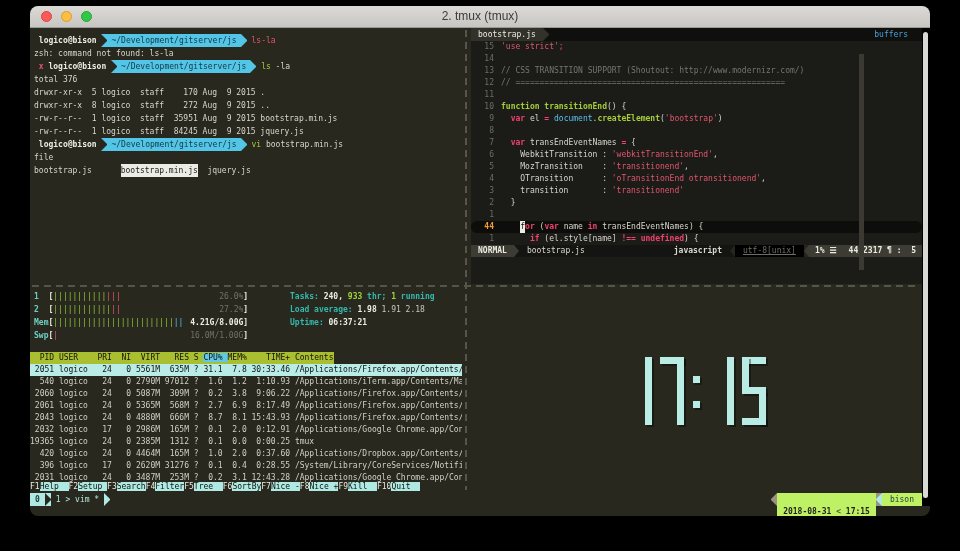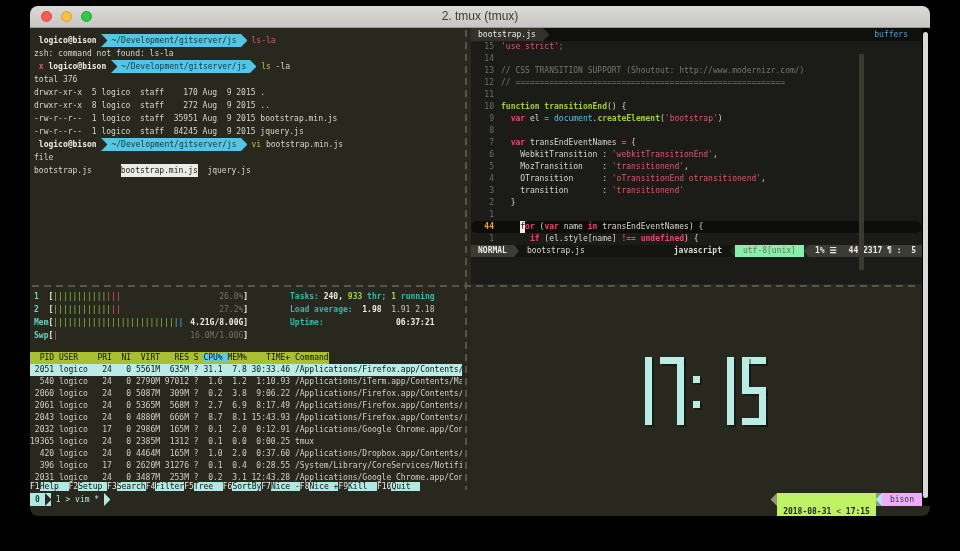--- a/index.html
+++ b/index.html
@@ -71,38 +71,38 @@
     white-space:pre; }
   .vim-status > span { line-height:12px; }
   .vs-mode { background:#3c3c34; color:#ecece2; font-weight:bold; padding:0 7px; }
   .vs-ar-r1 { width:0; border-top:6px solid transparent; border-bottom:6px solid transparent;
     border-left:5px solid #3c3c34; }
   .vs-file { color:#d8d8d0; padding:0 8px; }
   .vs-spacer { flex:1; }
   .vs-ft { color:#d8d8d0; font-weight:bold; padding:0 8px; }
   .vs-ar-l1 { width:0; border-top:6px solid transparent; border-bottom:6px solid transparent;
     border-right:5px solid #26261f; }
-  .vs-enc { background:#86efac; color:#6e6e66; padding:0 8px; }
+  .vs-enc { background:#000000; color:#6e6e66; padding:0 8px;text-decoration:underline; }
   .vs-ar-l2 { width:0; border-top:6px solid #26261f; border-bottom:6px solid #26261f;
     border-right:5px solid #3c3c34; }
   .vs-pos { background:#3c3c34; color:#ecece2; font-weight:bold; padding:0 6px; }
   .vim-cmdline { height:12px; background:#1b1b18; }
 
   
   .hrow { display:flex; height:12px; line-height:12px; white-space:pre; align-items:center; }
   #meters { position:absolute; left:4px; top:2px; }
   #meters .hrow { height:13px; line-height:13px; }
   .mlabel { color:#6ecfc4; font-weight:bold; }
   .mbr { color:#ecece2; font-weight:bold; }
   .mtrack { display:flex; width:190px; }
   .mt-g { color:#8fc437; } .mt-r { color:#e0566c; } .mt-b { color:#58c0e8; }
   .mspace { flex:1; }
   .mv-dim { color:#72726a;text-align:right; } .mv-bright { color:#ecece2; font-weight:bold; }
   #stats { position:absolute; left:260px; top:2px; }
-  #stats .hrow { height:13px; line-height:13px;justify-content:space-between; }
+  #stats .hrow { height:13px; line-height:13px; }
   .st-lbl { color:#35b8ac; font-weight:bold; } .st-val { color:#ecece2; font-weight:bold; }
   .st-val2 { color:#c8c8be; } .st-grn { color:#9ed63c; font-weight:bold; }
   #htop-header { position:absolute; left:0; top:64px; }
   .hdr { display:inline-block; background:#a9bf2f; color:#12120c; white-space:pre;
     height:12px; line-height:12px; }
   .hdr .hsort { background:#5fc8e6; }
   #htop-rows { position:absolute; left:0; top:76px; width:432px; }
   .prow { height:12px; line-height:12px; white-space:pre; overflow:hidden; color:#d0d0c6; }
   .prow.sel { background:#b9ece7; color:#10100c; }
   #fbar { position:absolute; left:0; top:194px; display:flex; white-space:pre; }
@@ -127,21 +127,21 @@
   .tb-win { color:#aeeae3; padding:0 5px; }
   .tb-win-arrow { width:0; height:13px; border-top:6.5px solid transparent;
     border-bottom:6.5px solid transparent; border-left:6px solid #aeeae3; }
   .tb-spacer { flex:1; }
   .tb-ar-gray { width:0; height:13px; border-top:6.5px solid transparent;
     border-bottom:6.5px solid transparent; border-right:6px solid #98927e; }
   .tb-date { background:#bef264; color:#201e18; font-weight:bold; padding:12px 6px; }
   .tb-date .sep { color:#57503f; }
   .tb-ar-cyan { width:0; height:13px; border-top:6.5px solid #98927e;
     border-bottom:6.5px solid #98927e; border-right:6px solid #aeeae3; }
-  .tb-host { background:#f0abfc; color:#1d3a36; padding:0 8px; }
+  .tb-host { background:#bef264; color:#1d3a36; padding:0 8px; }
 
   
   .right-gutter { position:absolute; left:892px; top:0; width:8px; height:478px; background:#000; }
   .scrollbar { position:absolute; left:1px; top:4px; width:5px; height:466px;
     background:#d8d8d4; border-radius:2.5px; }
 </style>
 </head>
 <body>
 
 <div class="stage">
@@ -220,21 +220,21 @@
             <div class="hrow"><span class="mlabel">1  </span><span class="mbr">[</span><span class="mtrack"><span class="mt-g">|||||||||||</span><span class="mt-r">|||</span><span class="mspace"></span><span class="mv-dim">26.0%</span></span><span class="mbr">]</span></div>
             <div class="hrow"><span class="mlabel">2  </span><span class="mbr">[</span><span class="mtrack"><span class="mt-g">||||||||||||</span><span class="mt-r">||</span><span class="mspace"></span><span class="mv-dim">27.2%</span></span><span class="mbr">]</span></div>
             <div class="hrow"><span class="mlabel">Mem</span><span class="mbr">[</span><span class="mtrack"><span class="mt-g">|||||||||||||||||||||||||</span><span class="mt-b">||</span><span class="mspace"></span><span class="mv-bright">4.21G/8.00G</span></span><span class="mbr">]</span></div>
             <div class="hrow"><span class="mlabel">Swp</span><span class="mbr">[</span><span class="mtrack"><span class="mt-r">|</span><span class="mspace"></span><span class="mv-dim">16.0M/1.00G</span></span><span class="mbr">]</span></div>
           </div>
         <div id="stats">
             <div class="hrow"><span class="st-lbl">Tasks: </span><span class="st-val">240, </span><span class="st-grn">933</span><span class="st-lbl"> thr; </span><span class="st-grn">1</span><span class="st-lbl"> running</span></div>
             <div class="hrow"><span class="st-lbl">Load average: </span><span class="st-val">1.98 </span><span class="st-val2">1.91 2.18</span></div>
             <div class="hrow"><span class="st-lbl">Uptime: </span><span class="st-val">06:37:21</span></div>
           </div>
-        <div id="htop-header"><span class="hdr"><span>  PID </span><span>USER    </span><span>PRI </span><span> NI </span><span> VIRT </span><span>  RES </span><span>S </span><span class="hsort">CPU% </span><span>MEM% </span><span>   TIME+ </span><span>Command</span></span></div>
+        <div id="htop-header"><span class="hdr"><span>  PID </span><span>USER    </span><span>PRI </span><span> NI </span><span> VIRT </span><span>  RES </span><span>S </span><span class="hsort">CPU% </span><span>MEM% </span><span>   TIME+ </span><span>Contents</span></span></div>
         <div id="htop-rows">
             <div class="prow sel"> 2051 logico   24   0 5561M  635M ? 31.1  7.8 30:33.46 /Applications/Firefox.app/Contents/MacOS/pl</div>
             <div class="prow">  540 logico   24   0 2790M 97012 ?  1.6  1.2  1:10.93 /Applications/iTerm.app/Contents/MacOS/iTer</div>
             <div class="prow"> 2060 logico   24   0 5087M  309M ?  0.2  3.8  9:06.22 /Applications/Firefox.app/Contents/MacOS/pl</div>
             <div class="prow"> 2061 logico   24   0 5365M  568M ?  2.7  6.9  8:17.49 /Applications/Firefox.app/Contents/MacOS/pl</div>
             <div class="prow"> 2043 logico   24   0 4880M  666M ?  8.7  8.1 15:43.93 /Applications/Firefox.app/Contents/MacOS/fi</div>
             <div class="prow"> 2032 logico   17   0 2986M  165M ?  0.1  2.0  0:12.91 /Applications/Google Chrome.app/Contents/Ve</div>
             <div class="prow">19365 logico   24   0 2385M  1312 ?  0.1  0.0  0:00.25 tmux</div>
             <div class="prow">  420 logico   24   0 4464M  165M ?  1.0  2.0  0:37.60 /Applications/Dropbox.app/Contents/MacOS/Dr</div>
             <div class="prow">  396 logico   17   0 2620M 31276 ?  0.1  0.4  0:28.55 /System/Library/CoreServices/NotificationCe</div>

